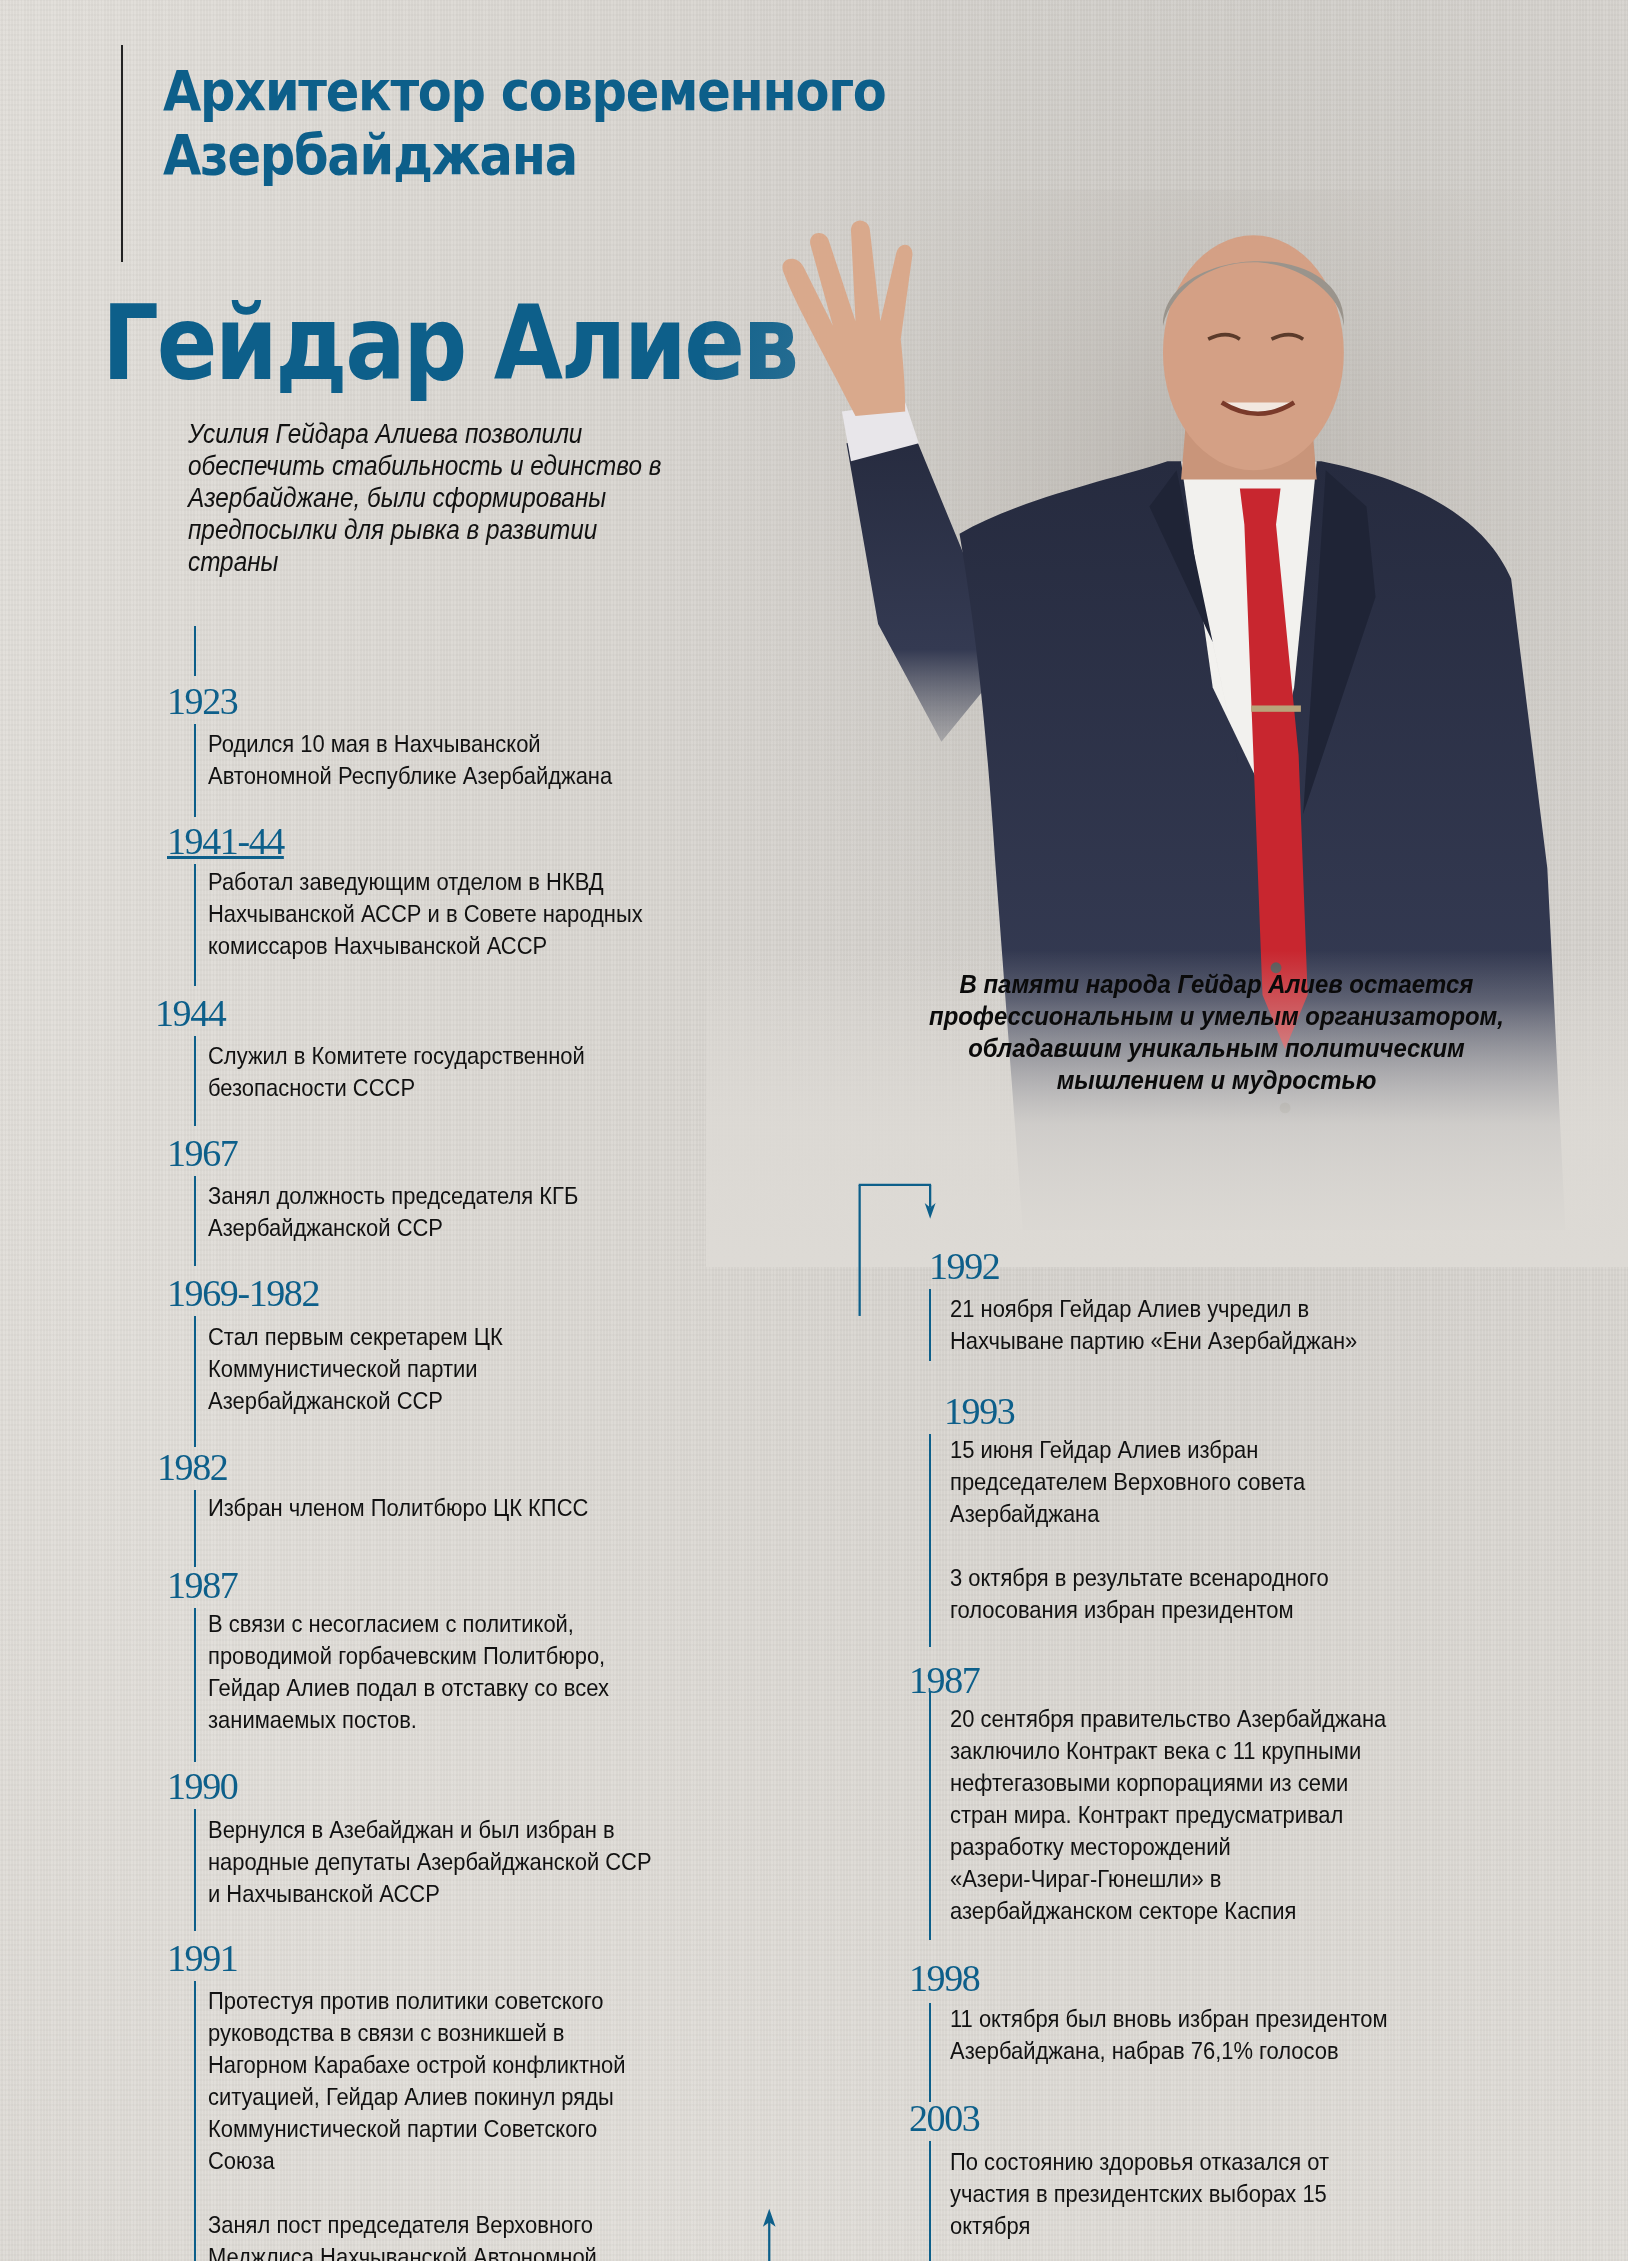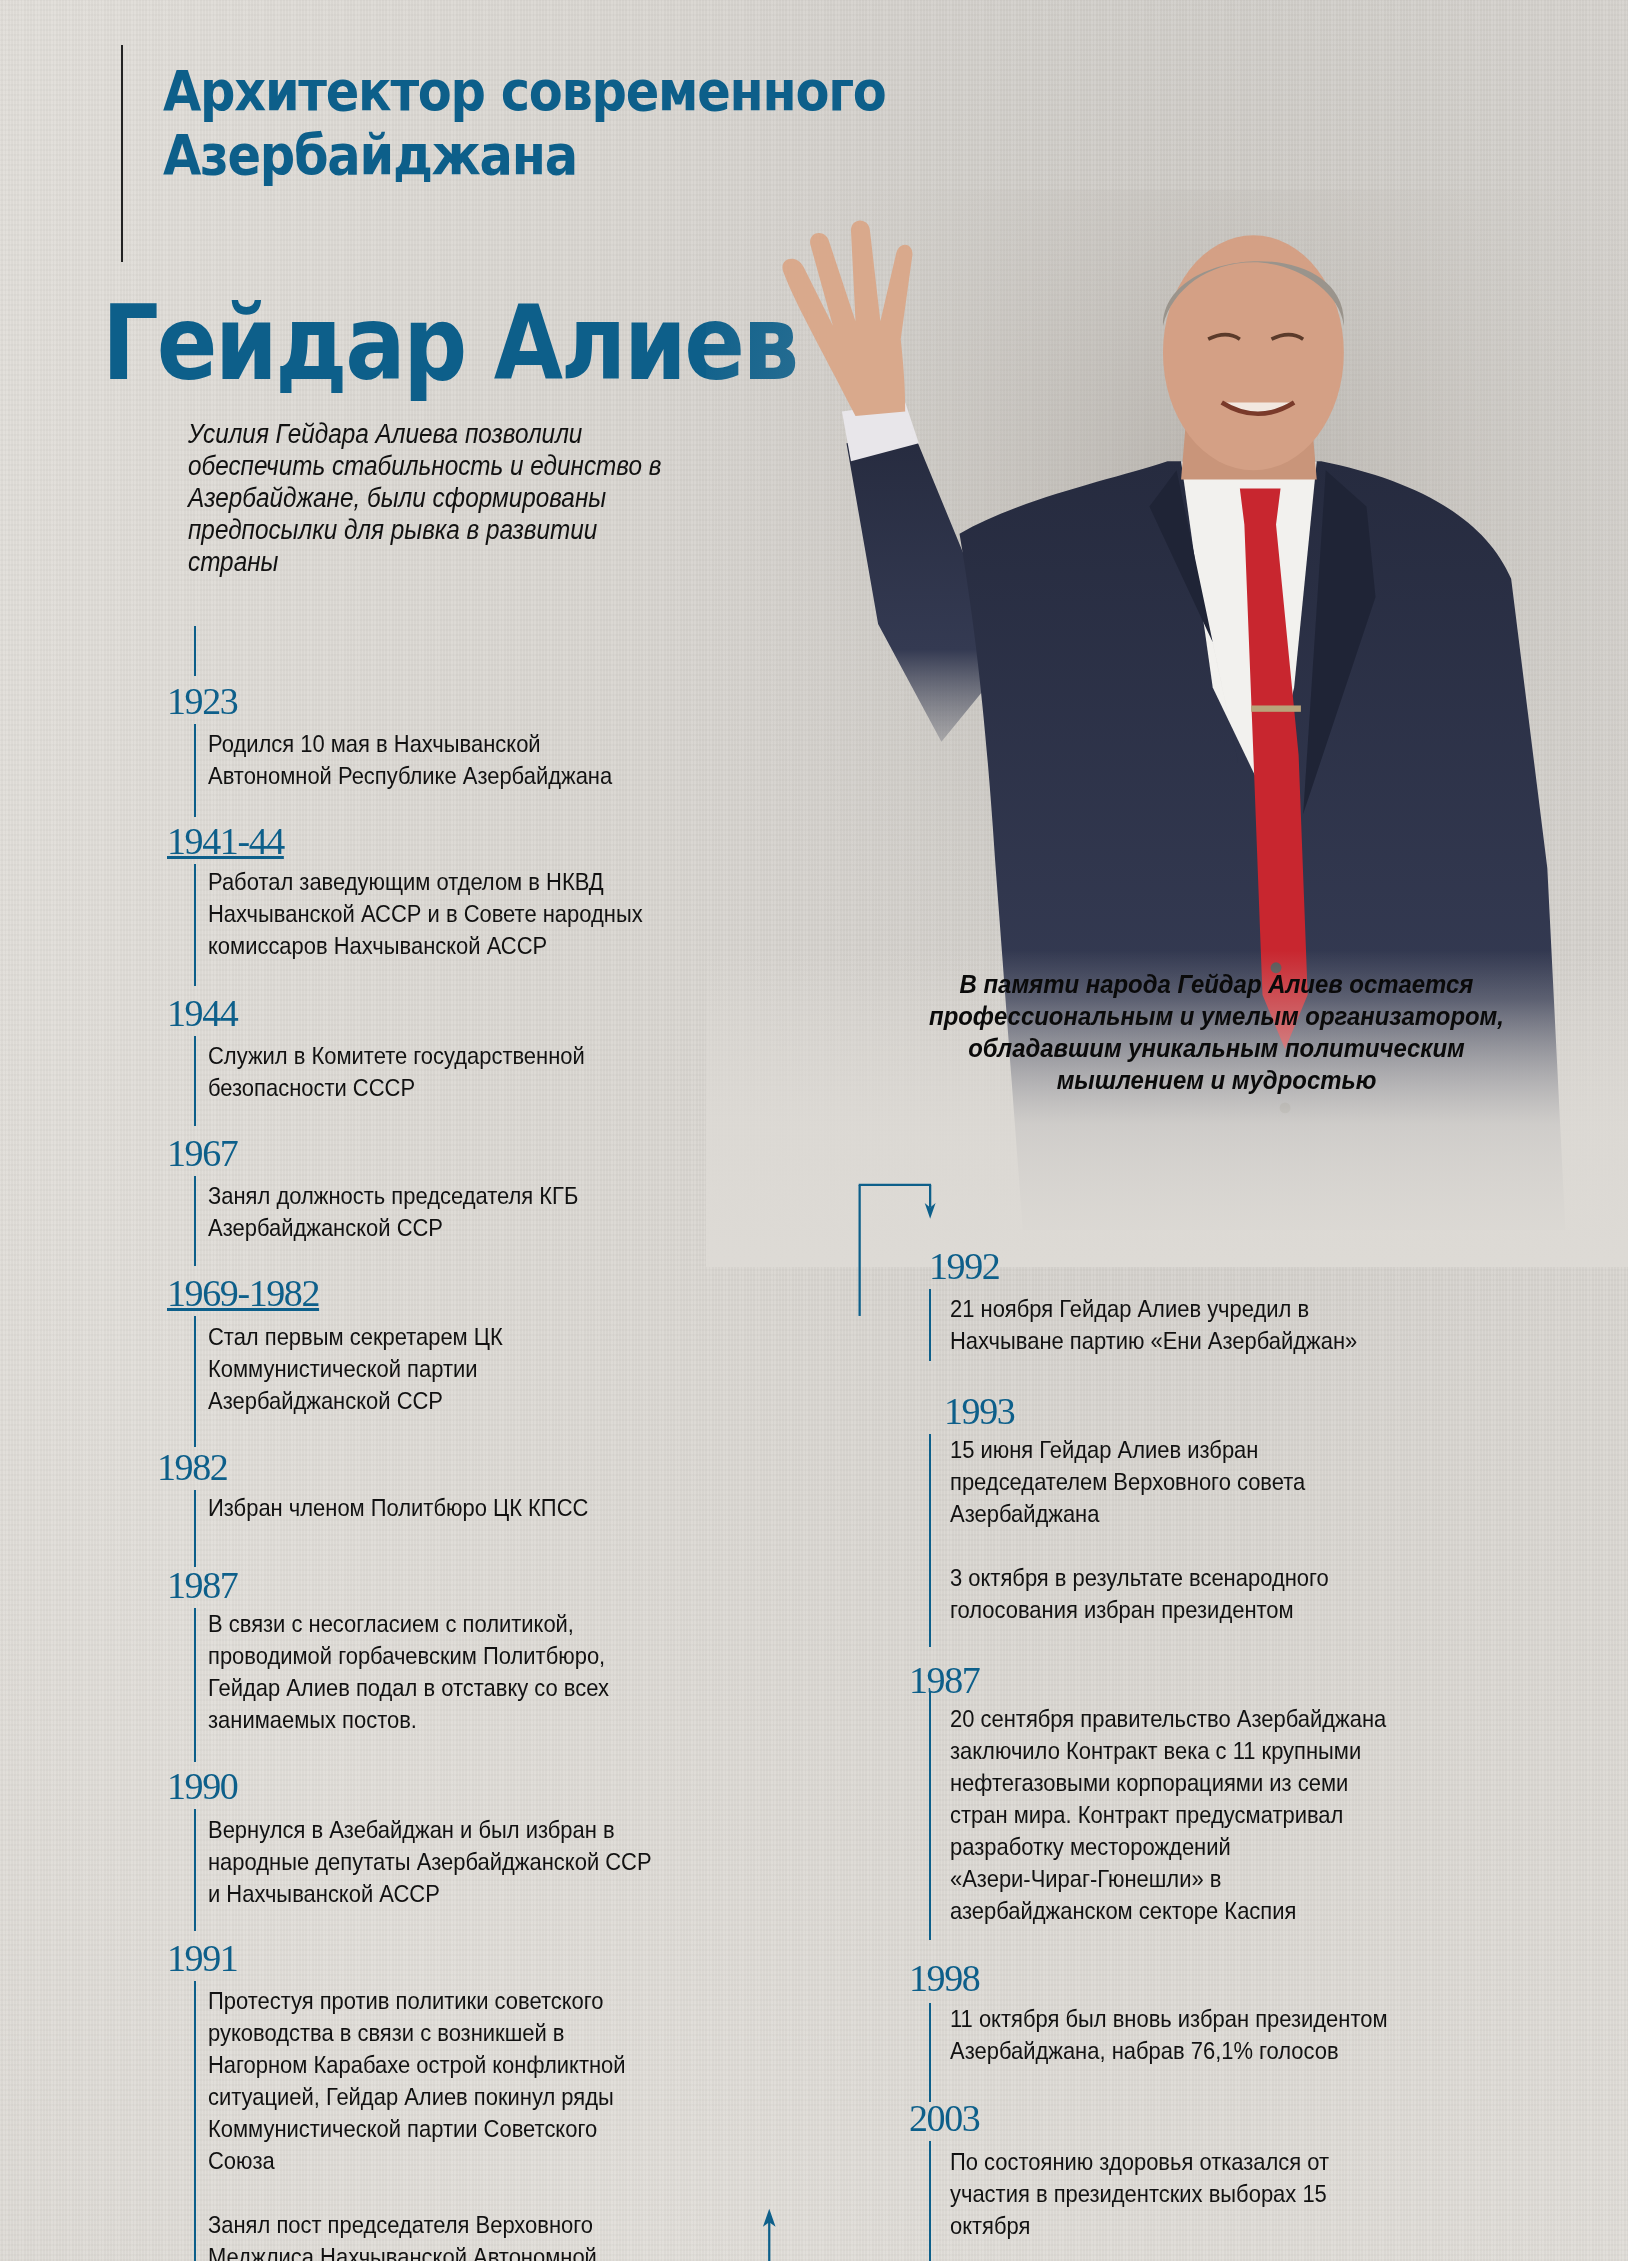--- a/index.html
+++ b/index.html
@@ -123,31 +123,31 @@
   <div class="vline" style="left:194px; top:724px; height:93px;"></div>
   <div class="desc" style="left:208px; top:728px;">Родился 10 мая в Нахчыванской
 Автономной Республике Азербайджана</div>
 
   <div class="year" style="left:167px; top:821px;text-decoration:underline;">1941-44</div>
   <div class="vline" style="left:194px; top:864px; height:122px;"></div>
   <div class="desc" style="left:208px; top:866px;">Работал заведующим отделом в НКВД
 Нахчыванской АССР и в Совете народных
 комиссаров Нахчыванской АССР</div>
 
-  <div class="year" style="left:167px; top:993px;">1944</div>
+  <div class="year" style="left:155px; top:993px;">1944</div>
   <div class="vline" style="left:194px; top:1036px; height:90px;"></div>
   <div class="desc" style="left:208px; top:1040px;">Служил в Комитете государственной
 безопасности СССР</div>
 
   <div class="year" style="left:167px; top:1133px;">1967</div>
   <div class="vline" style="left:194px; top:1176px; height:90px;"></div>
   <div class="desc" style="left:208px; top:1180px;">Занял должность председателя КГБ
 Азербайджанской ССР</div>
 
-  <div class="year" style="left:167px; top:1273px;text-decoration:underline;">1969-1982</div>
+  <div class="year" style="left:167px; top:1273px;">1969-1982</div>
   <div class="vline" style="left:194px; top:1316px; height:131px;"></div>
   <div class="desc" style="left:208px; top:1321px;">Стал первым секретарем ЦК
 Коммунистической партии
 Азербайджанской ССР</div>
 
   <div class="year" style="left:157px; top:1447px;">1982</div>
   <div class="vline" style="left:194px; top:1490px; height:77px;"></div>
   <div class="desc" style="left:208px; top:1492px;">Избран членом Политбюро ЦК КПСС</div>
 
   <div class="year" style="left:167px; top:1565px;">1987</div>

